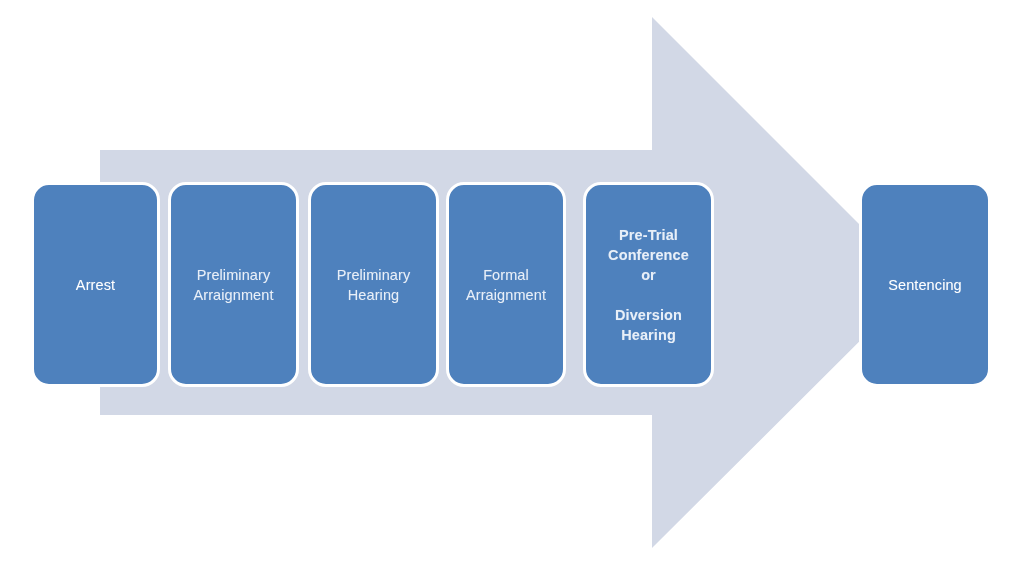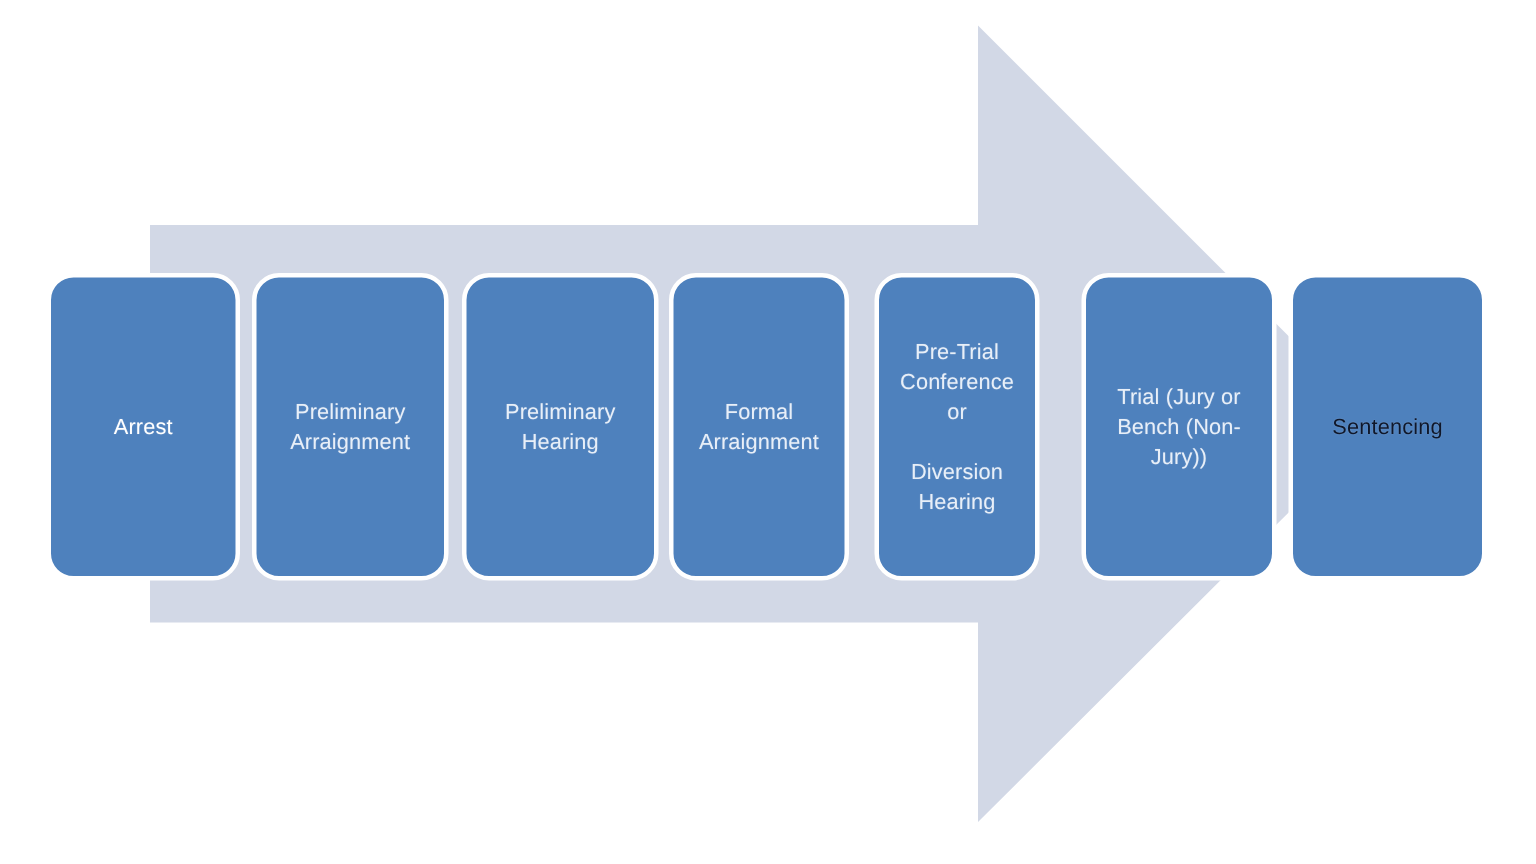--- a/index.html
+++ b/index.html
@@ -56,21 +56,21 @@
   }
   .step-label {
     display: block;
     width: 100%;
     white-space: pre-line;
   }
   .step-1 { left: 31px;  width: 129px; }
   .step-2 { left: 168px; width: 131px; }
   .step-3 { left: 308px; width: 131px; }
   .step-4 { left: 446px; width: 120px; }
-  .step-5 { left: 583px; width: 110px; }
+  .step-5 { left: 583px; width: 131px; font-weight: bold; }
   .step-6 { left: 721px; width: 130px; }
   .step-7 { left: 859px; width: 132px; }
 </style>
 </head>
 <body style="background: rgb(255, 255, 255);">
 
 <div id="diagram-canvas">
 
   <svg id="arrow-layer" viewBox="0 0 1024 576" width="1024" height="576" aria-hidden="true">
     <polygon points="100,150 652,150 652,17 918,283 652,548 652,415 100,415" fill="#D2D8E6"></polygon>
@@ -99,24 +99,19 @@
 
     <div class="step-box step-5" style="background: rgb(78, 129, 189); border-color: rgb(255, 255, 255); color: rgb(232, 239, 248);">
       <span class="step-label">Pre-Trial
 Conference
 or
 
 Diversion
 Hearing</span>
     </div>
 
-    <div class="step-box step-6" style="background: rgb(78, 129, 189); border-color: rgb(255, 255, 255); color: rgb(232, 239, 248);">
-      <span class="step-label">Trial (Jury or
-Bench (Non-
-Jury))</span>
-    </div>
 
-    <div class="step-box step-7" style="background: rgb(78, 129, 189); border-color: rgb(255, 255, 255); color: #0f172a;">
+    <div class="step-box step-7" style="background: rgb(78, 129, 189); border-color: rgb(255, 255, 255); color: #ffffff;">
       <span class="step-label">Sentencing</span>
     </div>
 
   </div>
 </div>
 
 </body></html>

